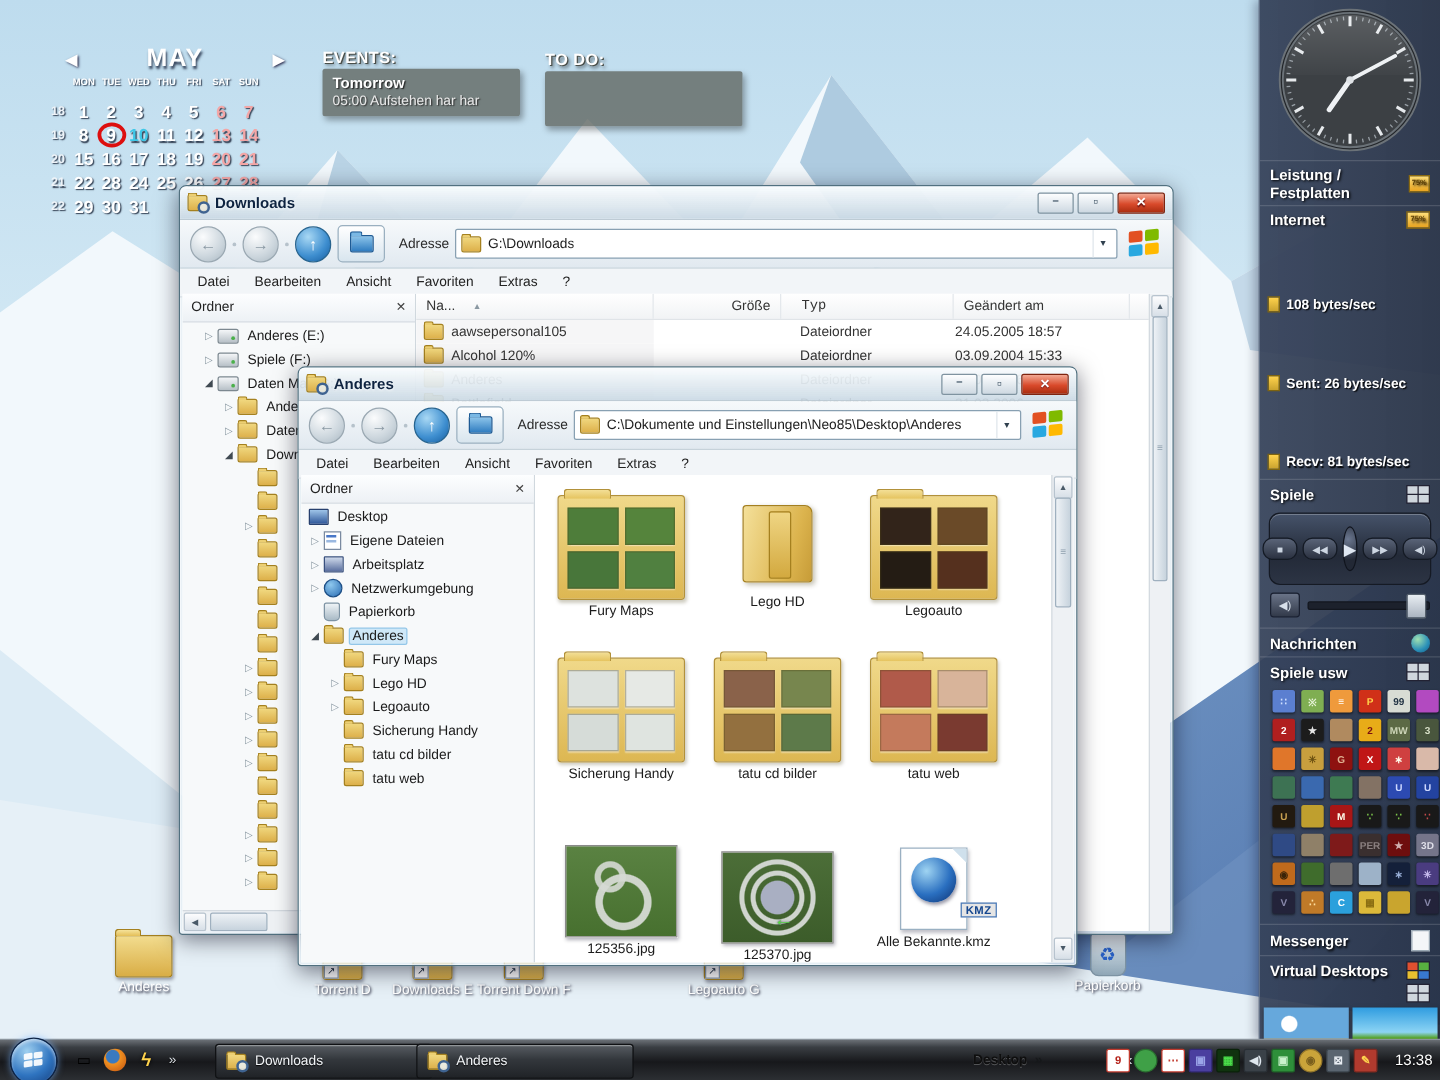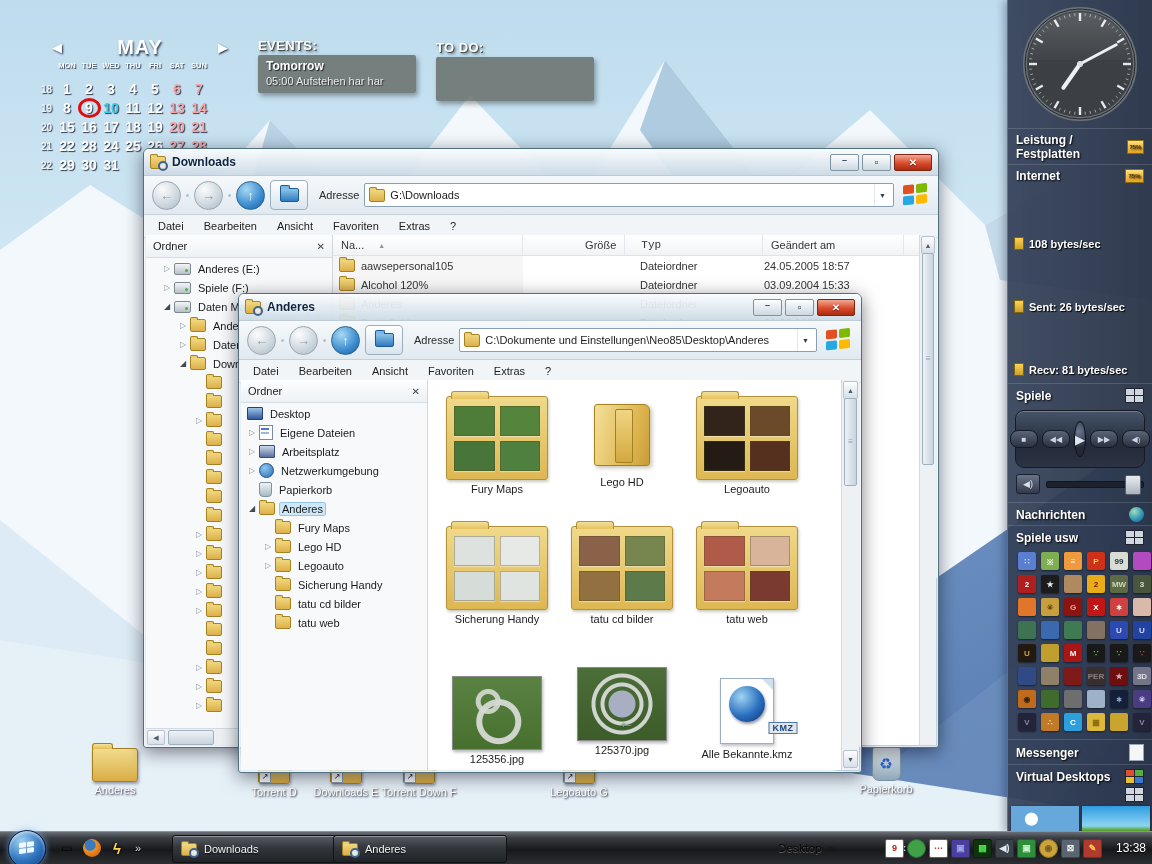--- a/index.html
+++ b/index.html
@@ -807,21 +807,21 @@
               <div style="background: rgb(196, 122, 92);"></div>
               <div style="background: rgb(122, 58, 48);"></div>
             </div>
           </div>
           <div class="tlab">tatu web</div>
         </div>
         <div class="titem" style="left: 7px; top: 292px;">
           <div class="fimg pat-track"></div>
           <div class="tlab">125356.jpg</div>
         </div>
-        <div class="titem" style="left: 132px; top: 283px;">
+        <div class="titem" style="left: 132px; top: 297px;">
           <div class="fimg pat-circuit"></div>
           <div class="tlab">125370.jpg</div>
         </div>
         <div class="titem" style="left: 257px; top: 292px;">
           <div class="kmzpage">
             <div class="kmz-globe"></div>
             <span class="kmz-badge">KMZ</span>
           </div>
           <div class="tlab">Alle Bekannte.kmz</div>
         </div>

